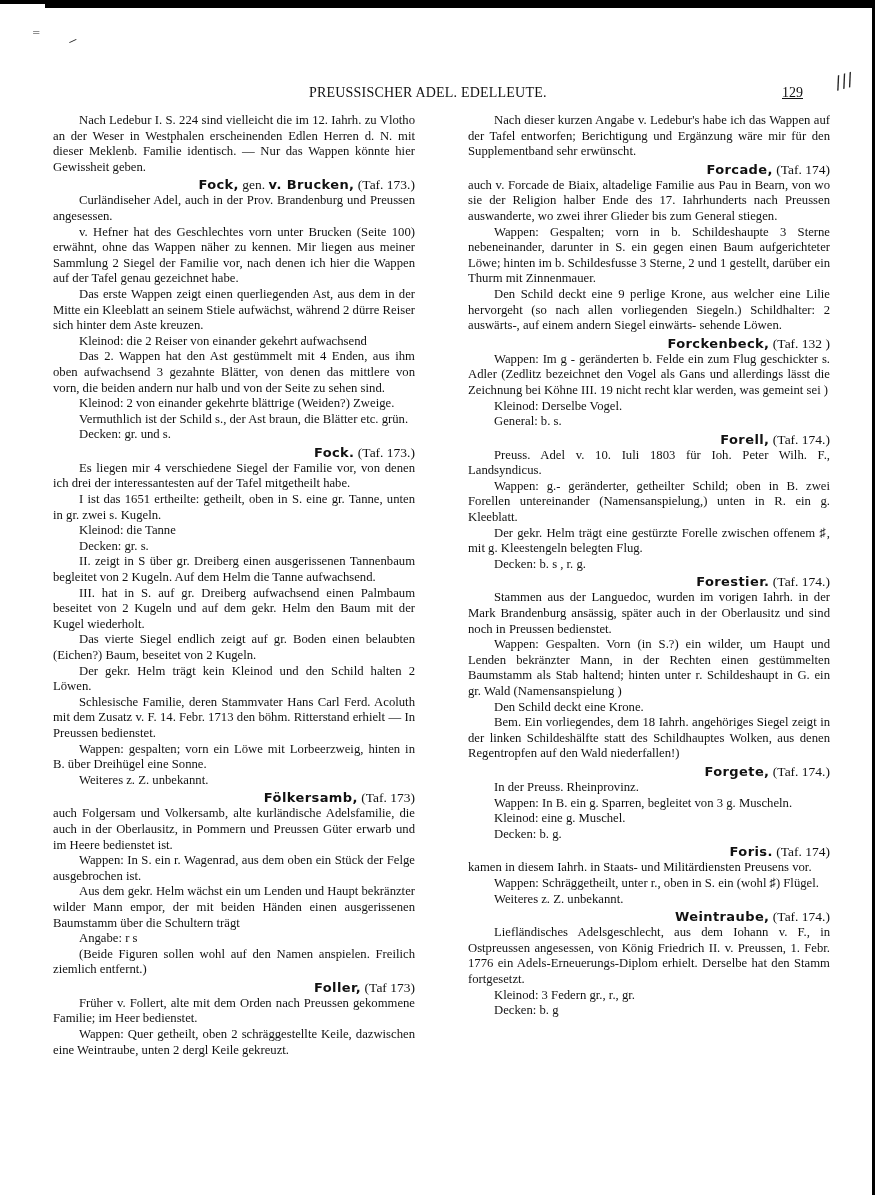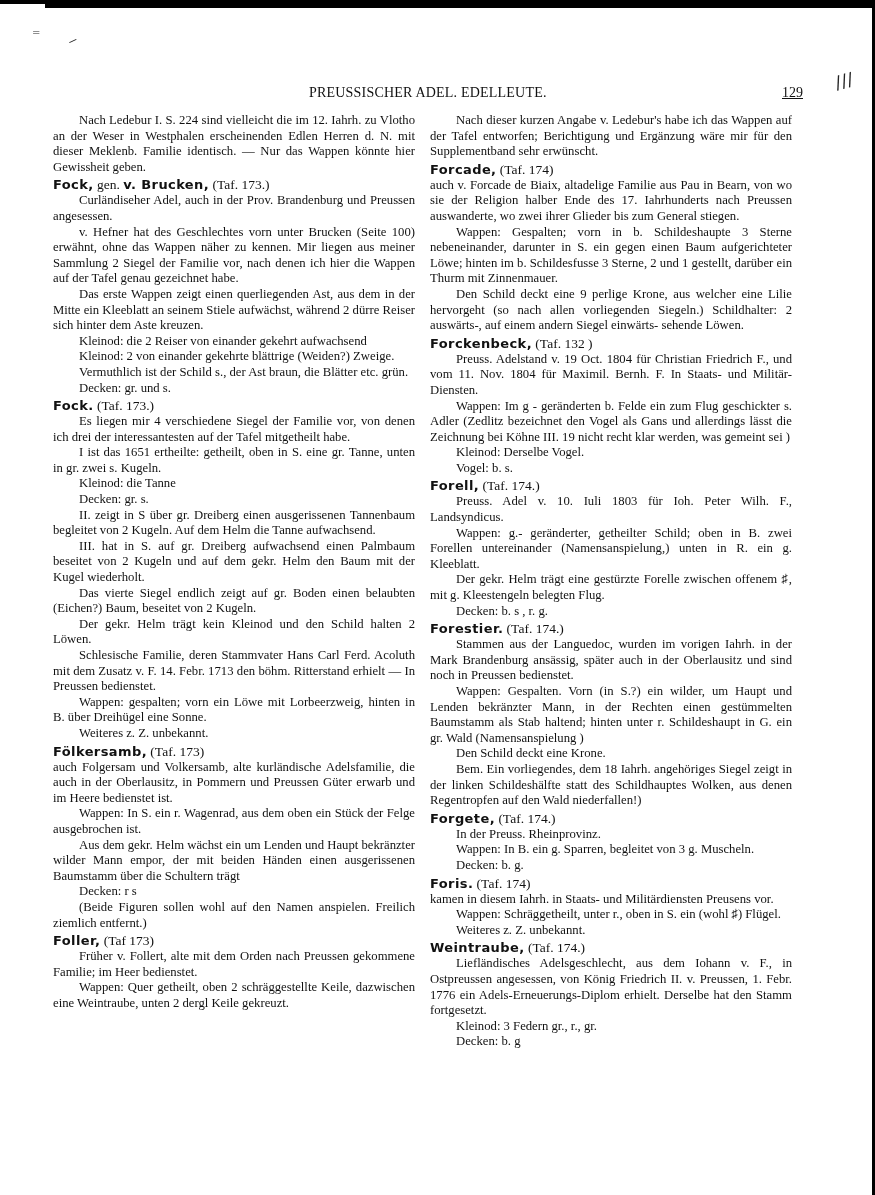--- a/index.html
+++ b/index.html
@@ -9,24 +9,24 @@
   .topbar2 { position:absolute; left:0; top:0; width:875px; height:4px; background:#000; }
   .rightedge { position:absolute; right:0; top:0; width:3px; height:1195px; background:#000; }
   .scribble { position:absolute; color:#222; font-size:16px; line-height:1; }
   .header { position:absolute; top:85px; left:12px; width:875px; height:20px; }
   .header .title { position:absolute; left:297px; top:0; font-family:"Liberation Serif",serif;
                    font-size:14px; letter-spacing:0.2px; }
   .header .pageno { position:absolute; left:770px; top:0; font-family:"Liberation Serif",serif; font-size:14px;text-decoration:underline; }
   .col { position:absolute; top:113px; width:362px; font-family:"Liberation Serif",serif;
          font-size:12.7px; line-height:15.6px; text-align:justify; }
   .col.left { left:53px; }
-  .col.right { left:430px; }
+  .col.right { left:468px; }
   .col p { margin:0; text-indent:26px; }
   .col p.noind { text-indent:0; }
-  .col h3 { margin:1px 0 0 0; text-align:left; font-weight:normal; font-size:13.5px; line-height:17px; }
+  .col h3 { margin:1px 0 0 0; text-align:right; font-weight:normal; font-size:13.5px; line-height:17px; }
   .col h3 .name { font-family:"DejaVu Sans",sans-serif; font-weight:900; font-size:13px; letter-spacing:0.4px; }
   .col h3 .ref { font-family:"Liberation Serif",serif; }
 </style>
 </head>
 <body>
 
 <div class="topbar2"></div>
 <div class="topbar"></div>
 <div class="rightedge"></div>
 <div class="scribble" style="left:32px;top:28px;">⁼</div>
@@ -38,69 +38,70 @@
   <span class="pageno">129</span>
 </div>
 
 <div class="col left" id="col-left">
     <p>Nach Ledebur I. S. 224 sind vielleicht die im 12. Iahrh. zu Vlotho an der Weser in Westphalen erscheinenden Edlen Herren d. N. mit dieser Meklenb. Familie identisch. — Nur das Wappen könnte hier Gewissheit geben.</p>
     <h3><span class="name">Fock,</span><span class="ref"> gen. </span><span class="name">v. Brucken,</span><span class="ref"> (Taf. 173.)</span></h3>
     <p>Curländiseher Adel, auch in der Prov. Brandenburg und Preussen angesessen.</p>
     <p>v. Hefner hat des Geschlechtes vorn unter Brucken (Seite 100) erwähnt, ohne das Wappen näher zu kennen. Mir liegen aus meiner Sammlung 2 Siegel der Familie vor, nach denen ich hier die Wappen auf der Tafel genau gezeichnet habe.</p>
     <p>Das erste Wappen zeigt einen querliegenden Ast, aus dem in der Mitte ein Kleeblatt an seinem Stiele aufwächst, während 2 dürre Reiser sich hinter dem Aste kreuzen.</p>
     <p>Kleinod: die 2 Reiser von einander gekehrt aufwachsend</p>
+    <p>Das 2. Wappen hat den Ast gestümmelt mit 4 Enden, aus ihm oben aufwachsend 3 gezahnte Blätter, von denen das mittlere von vorn, die beiden andern nur halb und von der Seite zu sehen sind.</p>
     <p>Kleinod: 2 von einander gekehrte blättrige (Weiden?) Zweige.</p>
     <p>Vermuthlich ist der Schild s., der Ast braun, die Blätter etc. grün.</p>
     <p>Decken: gr. und s.</p>
     <h3><span class="name">Fock.</span><span class="ref"> (Taf. 173.)</span></h3>
     <p>Es liegen mir 4 verschiedene Siegel der Familie vor, von denen ich drei der interessantesten auf der Tafel mitgetheilt habe.</p>
     <p>I ist das 1651 ertheilte: getheilt, oben in S. eine gr. Tanne, unten in gr. zwei s. Kugeln.</p>
     <p>Kleinod: die Tanne</p>
     <p>Decken: gr. s.</p>
     <p>II. zeigt in S über gr. Dreiberg einen ausgerissenen Tannenbaum begleitet von 2 Kugeln. Auf dem Helm die Tanne aufwachsend.</p>
     <p>III. hat in S. auf gr. Dreiberg aufwachsend einen Palmbaum beseitet von 2 Kugeln und auf dem gekr. Helm den Baum mit der Kugel wiederholt.</p>
     <p>Das vierte Siegel endlich zeigt auf gr. Boden einen belaubten (Eichen?) Baum, beseitet von 2 Kugeln.</p>
     <p>Der gekr. Helm trägt kein Kleinod und den Schild halten 2 Löwen.</p>
     <p>Schlesische Familie, deren Stammvater Hans Carl Ferd. Acoluth mit dem Zusatz v. F. 14. Febr. 1713 den böhm. Ritterstand erhielt — In Preussen bedienstet.</p>
     <p>Wappen: gespalten; vorn ein Löwe mit Lorbeerzweig, hinten in B. über Dreihügel eine Sonne.</p>
     <p>Weiteres z. Z. unbekannt.</p>
     <h3><span class="name">Fölkersamb,</span><span class="ref"> (Taf. 173)</span></h3>
     <p class="noind">auch Folgersam und Volkersamb, alte kurländische Adelsfamilie, die auch in der Oberlausitz, in Pommern und Preussen Güter erwarb und im Heere bedienstet ist.</p>
     <p>Wappen: In S. ein r. Wagenrad, aus dem oben ein Stück der Felge ausgebrochen ist.</p>
     <p>Aus dem gekr. Helm wächst ein um Lenden und Haupt bekränzter wilder Mann empor, der mit beiden Händen einen ausgerissenen Baumstamm über die Schultern trägt</p>
-    <p>Decken: r s</p>
+    <p>Angabe: r s</p>
     <p>(Beide Figuren sollen wohl auf den Namen anspielen. Freilich ziemlich entfernt.)</p>
     <h3><span class="name">Foller,</span><span class="ref"> (Taf 173)</span></h3>
     <p>Früher v. Follert, alte mit dem Orden nach Preussen gekommene Familie; im Heer bedienstet.</p>
     <p>Wappen: Quer getheilt, oben 2 schräggestellte Keile, dazwischen eine Weintraube, unten 2 dergl Keile gekreuzt.</p>
   </div>
 <div class="col right" id="col-right">
     <p>Nach dieser kurzen Angabe v. Ledebur's habe ich das Wappen auf der Tafel entworfen; Berichtigung und Ergänzung wäre mir für den Supplementband sehr erwünscht.</p>
     <h3><span class="name">Forcade,</span><span class="ref"> (Taf. 174)</span></h3>
     <p class="noind">auch v. Forcade de Biaix, altadelige Familie aus Pau in Bearn, von wo sie der Religion halber Ende des 17. Iahrhunderts nach Preussen auswanderte, wo zwei ihrer Glieder bis zum General stiegen.</p>
     <p>Wappen: Gespalten; vorn in b. Schildeshaupte 3 Sterne nebeneinander, darunter in S. ein gegen einen Baum aufgerichteter Löwe; hinten im b. Schildesfusse 3 Sterne, 2 und 1 gestellt, darüber ein Thurm mit Zinnenmauer.</p>
     <p>Den Schild deckt eine 9 perlige Krone, aus welcher eine Lilie hervorgeht (so nach allen vorliegenden Siegeln.) Schildhalter: 2 auswärts-, auf einem andern Siegel einwärts- sehende Löwen.</p>
     <h3><span class="name">Forckenbeck,</span><span class="ref"> (Taf. 132 )</span></h3>
-    <p>Preuss. Adelstand v. 19 Oct. 1804 für Christian Friedrich F., und vom 11. Nov. 1804 für Maximil. Bernh. F. In Staats- und Militär-Diensten.</p>
     <p>Wappen: Im g - geränderten b. Felde ein zum Flug geschickter s. Adler (Zedlitz bezeichnet den Vogel als Gans und allerdings lässt die Zeichnung bei Köhne III. 19 nicht recht klar werden, was gemeint sei )</p>
     <p>Kleinod: Derselbe Vogel.</p>
-    <p>Vogel: b. s.</p>
+    <p>General: b. s.</p>
     <h3><span class="name">Forell,</span><span class="ref"> (Taf. 174.)</span></h3>
     <p>Preuss. Adel v. 10. Iuli 1803 für Ioh. Peter Wilh. F., Landsyndicus.</p>
     <p>Wappen: g.- geränderter, getheilter Schild; oben in B. zwei Forellen untereinander (Namensanspielung,) unten in R. ein g. Kleeblatt.</p>
     <p>Der gekr. Helm trägt eine gestürzte Forelle zwischen offenem ♯, mit g. Kleestengeln belegten Flug.</p>
     <p>Decken: b. s , r. g.</p>
     <h3><span class="name">Forestier.</span><span class="ref"> (Taf. 174.)</span></h3>
     <p>Stammen aus der Languedoc, wurden im vorigen Iahrh. in der Mark Brandenburg ansässig, später auch in der Oberlausitz und sind noch in Preussen bedienstet.</p>
     <p>Wappen: Gespalten. Vorn (in S.?) ein wilder, um Haupt und Lenden bekränzter Mann, in der Rechten einen gestümmelten Baumstamm als Stab haltend; hinten unter r. Schildeshaupt in G. ein gr. Wald (Namensanspielung )</p>
     <p>Den Schild deckt eine Krone.</p>
     <p>Bem. Ein vorliegendes, dem 18 Iahrh. angehöriges Siegel zeigt in der linken Schildeshälfte statt des Schildhauptes Wolken, aus denen Regentropfen auf den Wald niederfallen!)</p>
     <h3><span class="name">Forgete,</span><span class="ref"> (Taf. 174.)</span></h3>
     <p>In der Preuss. Rheinprovinz.</p>
     <p>Wappen: In B. ein g. Sparren, begleitet von 3 g. Muscheln.</p>
+    <p>Kleinod: eine g. Muschel.</p>
     <p>Decken: b. g.</p>
     <h3><span class="name">Foris.</span><span class="ref"> (Taf. 174)</span></h3>
     <p class="noind">kamen in diesem Iahrh. in Staats- und Militärdiensten Preusens vor.</p>
     <p>Wappen: Schräggetheilt, unter r., oben in S. ein (wohl ♯) Flügel.</p>
     <p>Weiteres z. Z. unbekannt.</p>
     <h3><span class="name">Weintraube,</span><span class="ref"> (Taf. 174.)</span></h3>
     <p>Liefländisches Adelsgeschlecht, aus dem Iohann v. F., in Ostpreussen angesessen, von König Friedrich II. v. Preussen, 1. Febr. 1776 ein Adels-Erneuerungs-Diplom erhielt. Derselbe hat den Stamm fortgesetzt.</p>
     <p>Kleinod: 3 Federn gr., r., gr.</p>
     <p>Decken: b. g</p>
   </div>

